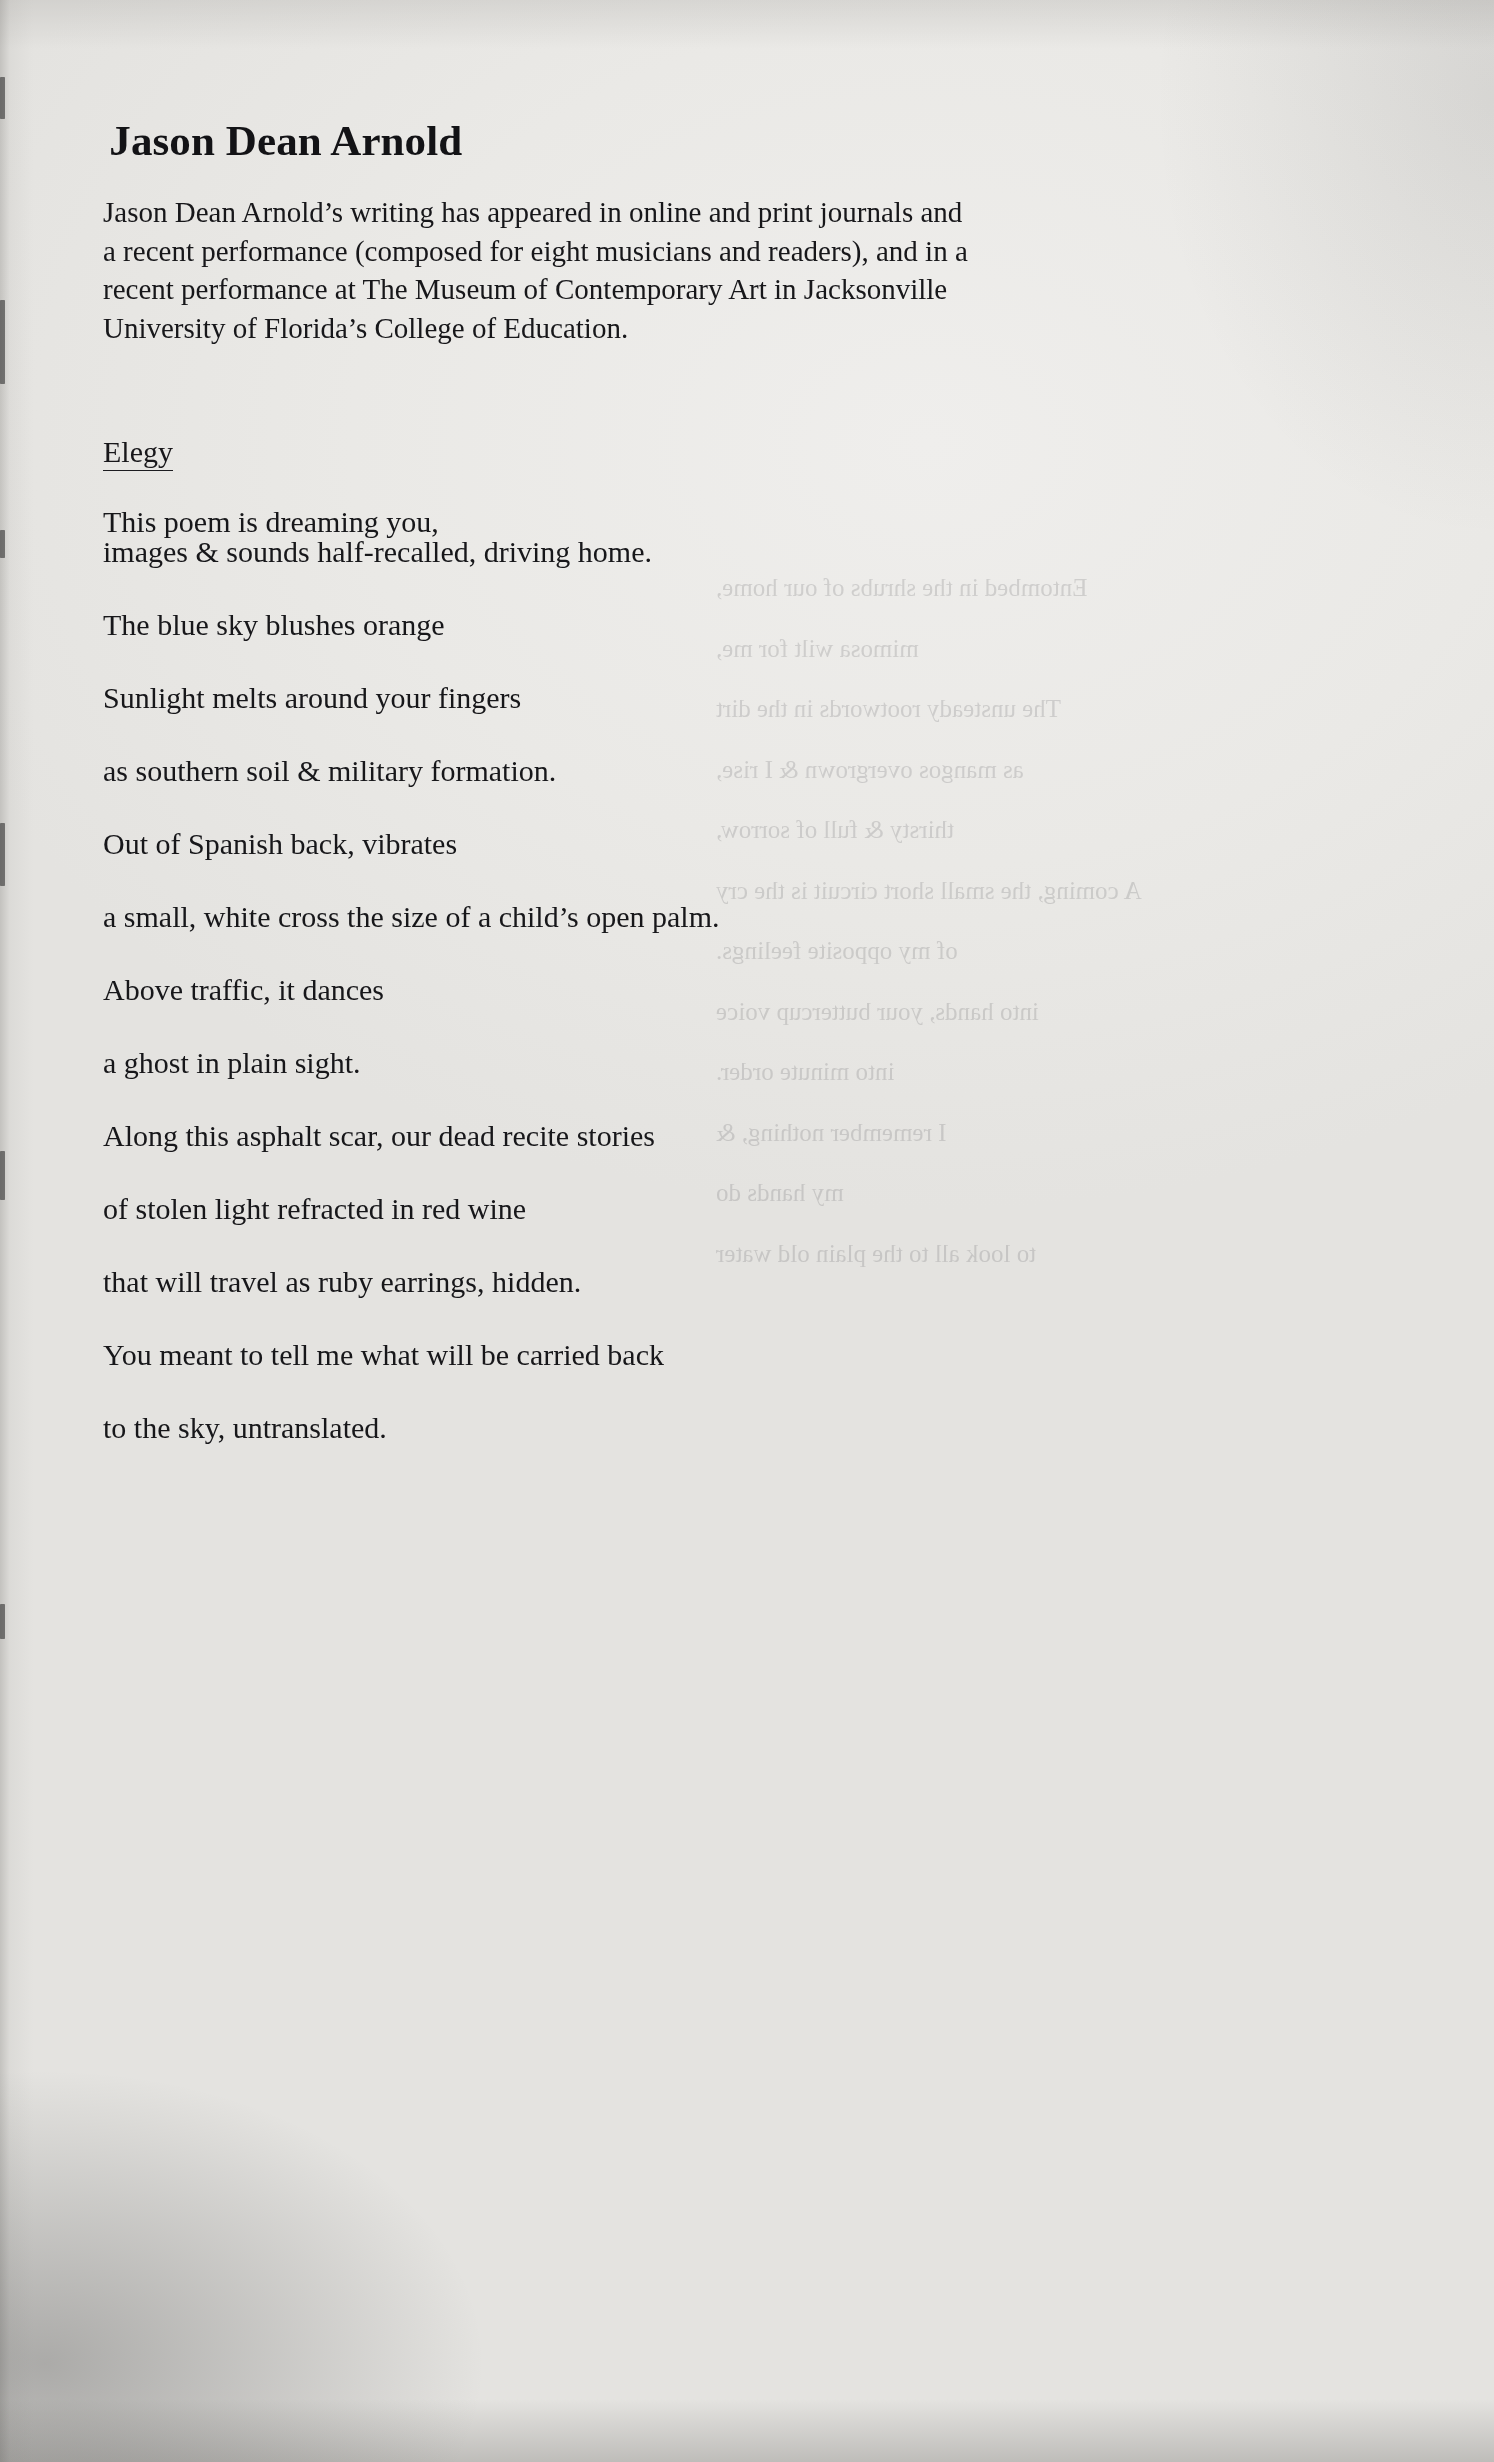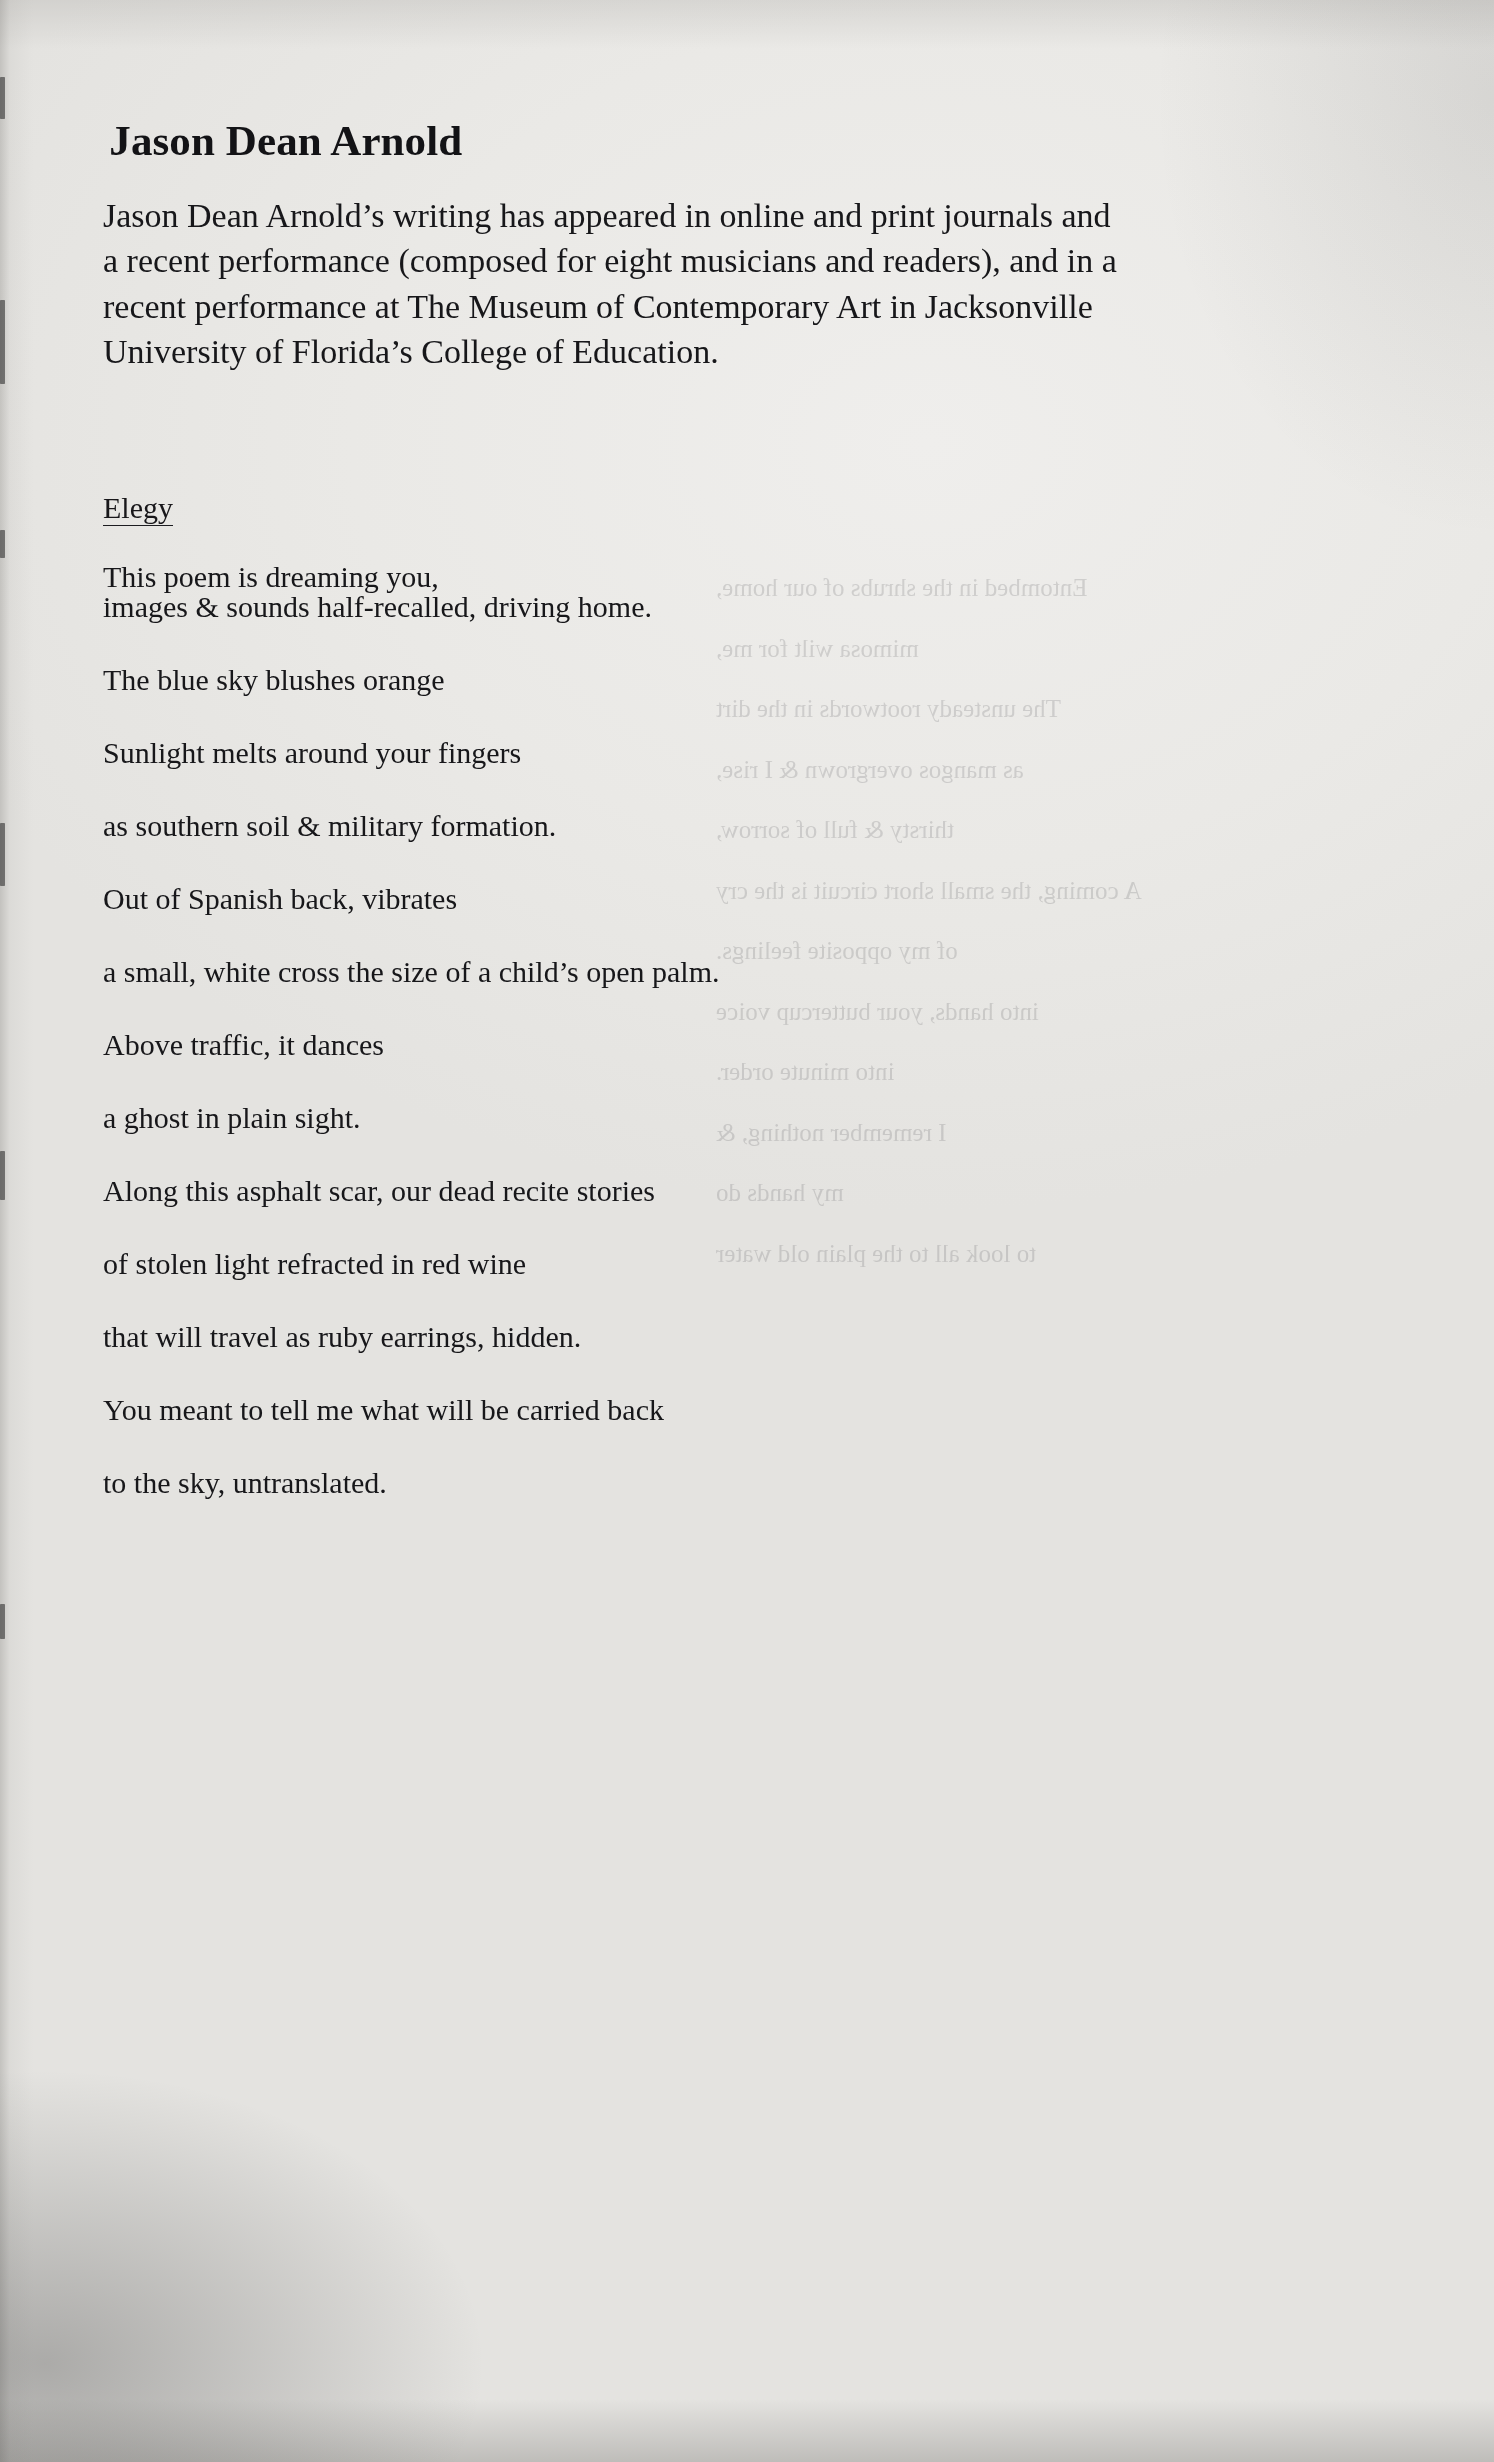--- a/index.html
+++ b/index.html
@@ -70,29 +70,29 @@
   #doc-title {
     font-size: 43px;
     line-height: 1.1;
     letter-spacing: 0.1px;
     margin-top: 117px;
     margin-left: 6.3px;
     color: #131316;
   }
 
   #bio {
-    font-size: 34px;
+    font-size: 29px;
     line-height: 1.33;
     width: 1256px;
     color: #17171a;
   }
   #bio .ln { display: block; white-space: pre; }
 
   #poem-title {
-    margin-top: 117px;
+    margin-top: 88px;
     margin-left: 0px;
     font-size: 30px;
     display: inline-block;
     border-bottom: 1.4px solid #1c1c20;
     padding-bottom: 1.4px;
     line-height: 1.1;
   }
 
   #poem {
     margin-top: 36px;

